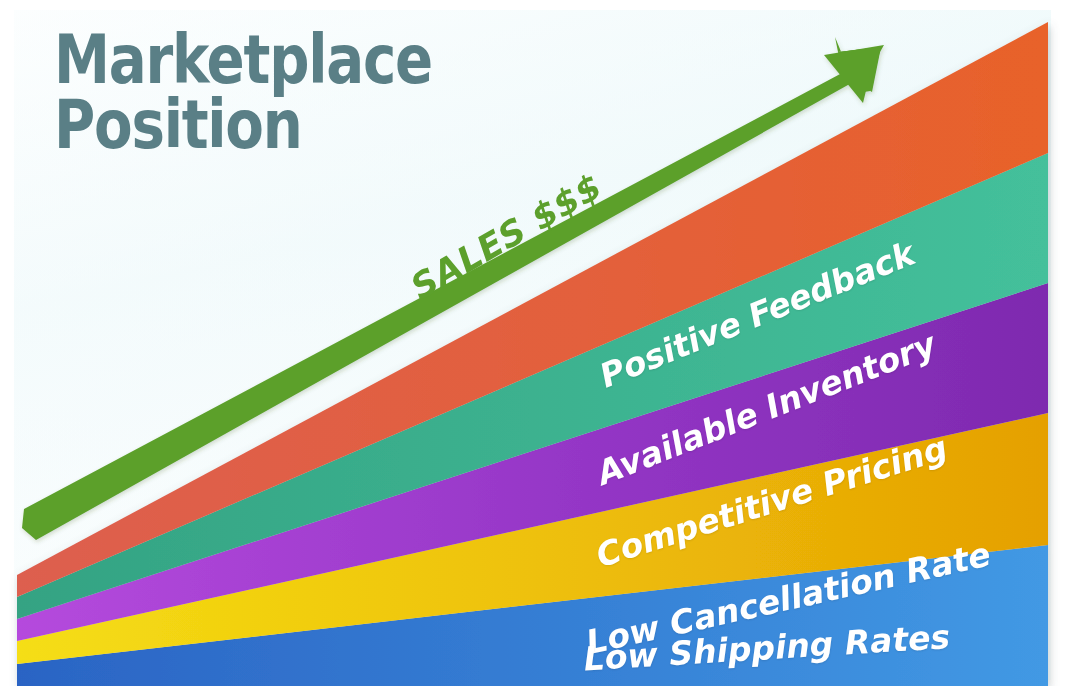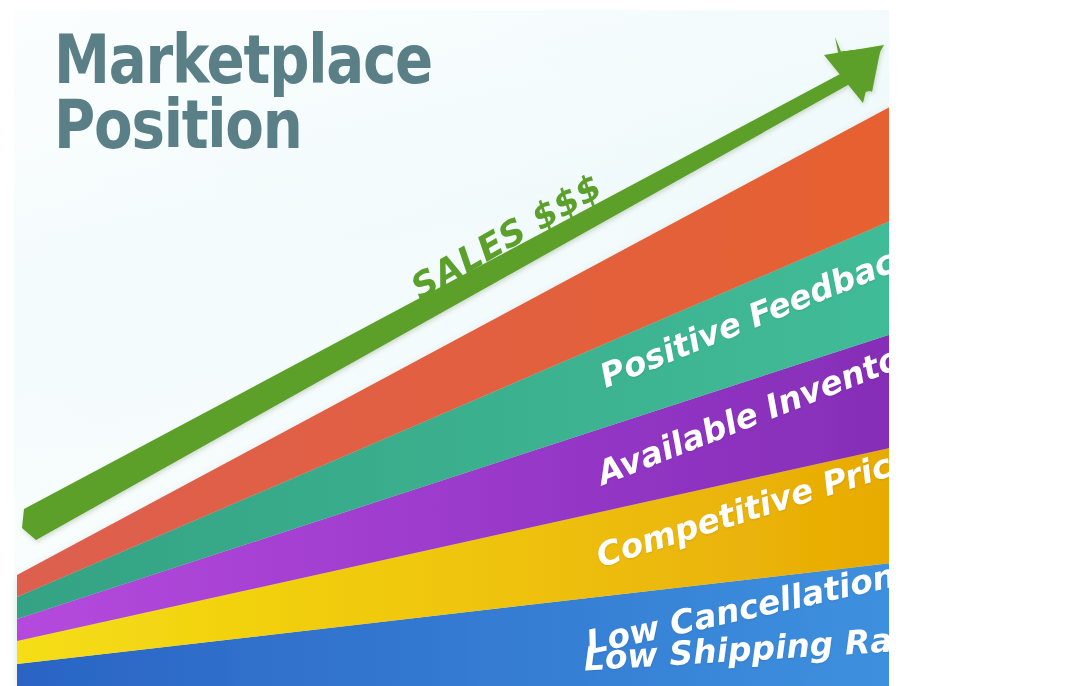--- a/index.html
+++ b/index.html
@@ -2,21 +2,21 @@
 <html><head>
 <meta charset="utf-8">
 <style>
   html, body {
     margin: 0;
     padding: 0;
     background: #ffffff;
   }
   #stage {
     position: relative;
-    width: 889px;
+    width: 1065px;
     height: 686px;
     overflow: hidden;
     background: #ffffff;
     font-family: "Liberation Sans", sans-serif;
     text-decoration: underline;
   }
   #bg {
     position: absolute;
     left: 0; top: 0;
     width: 1065px; height: 686px;

